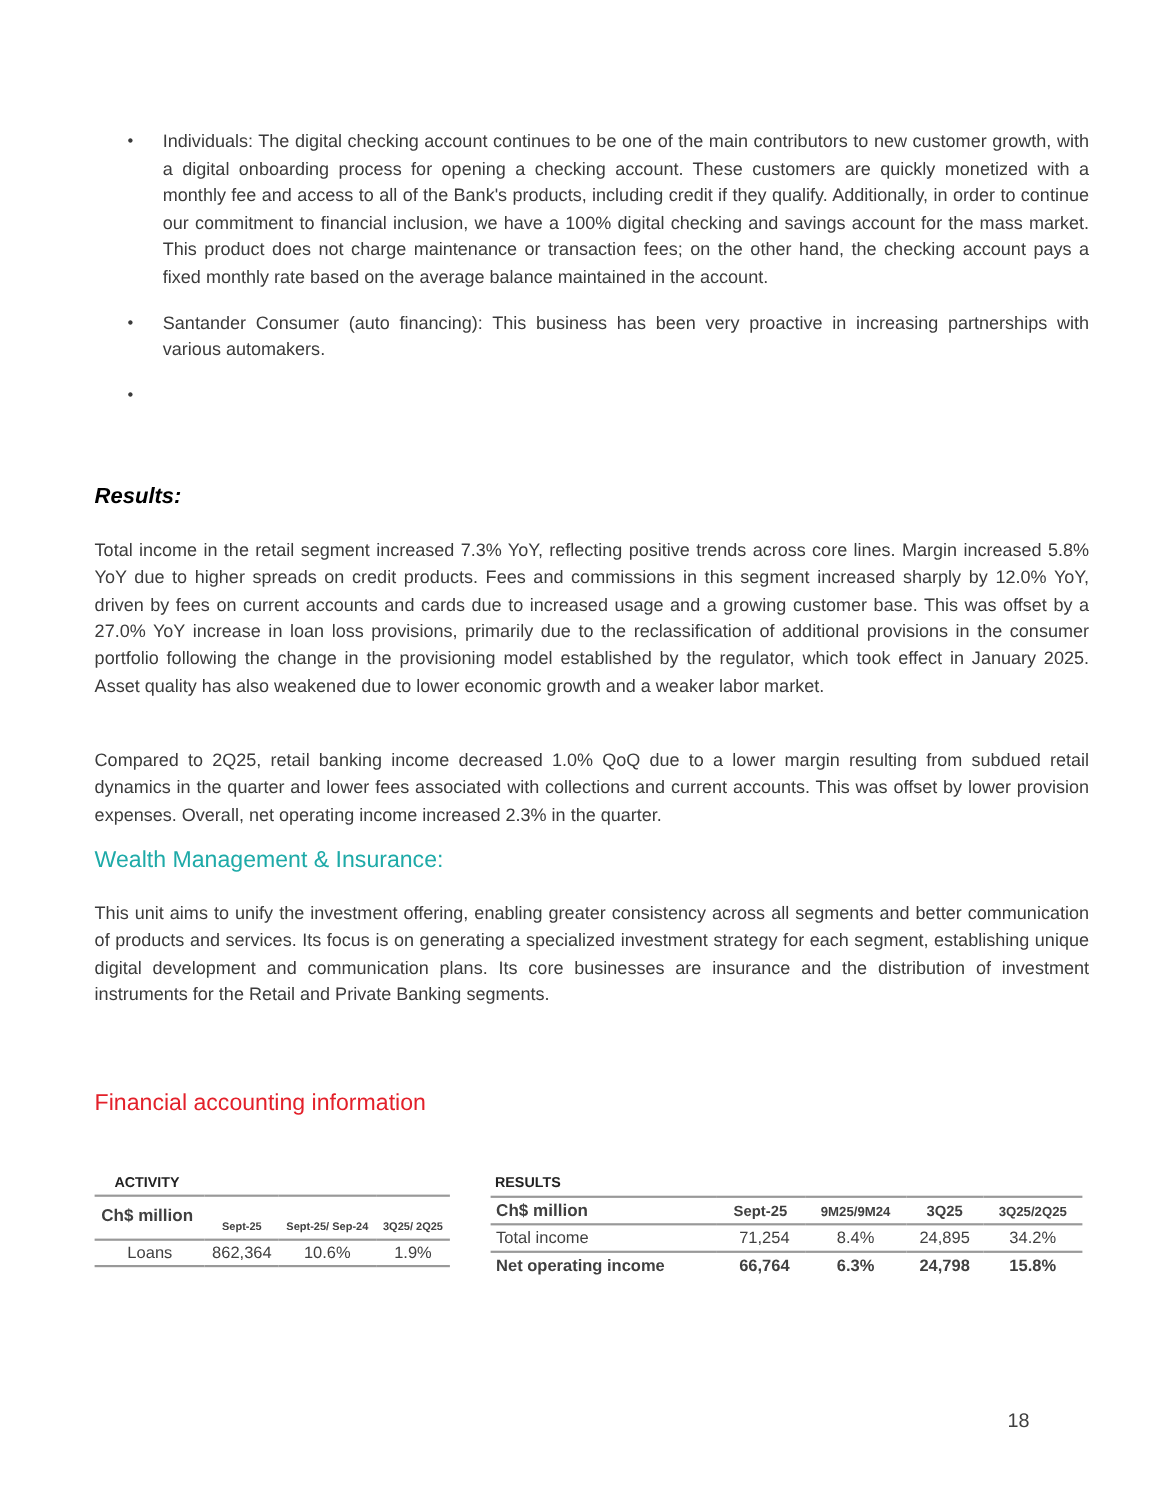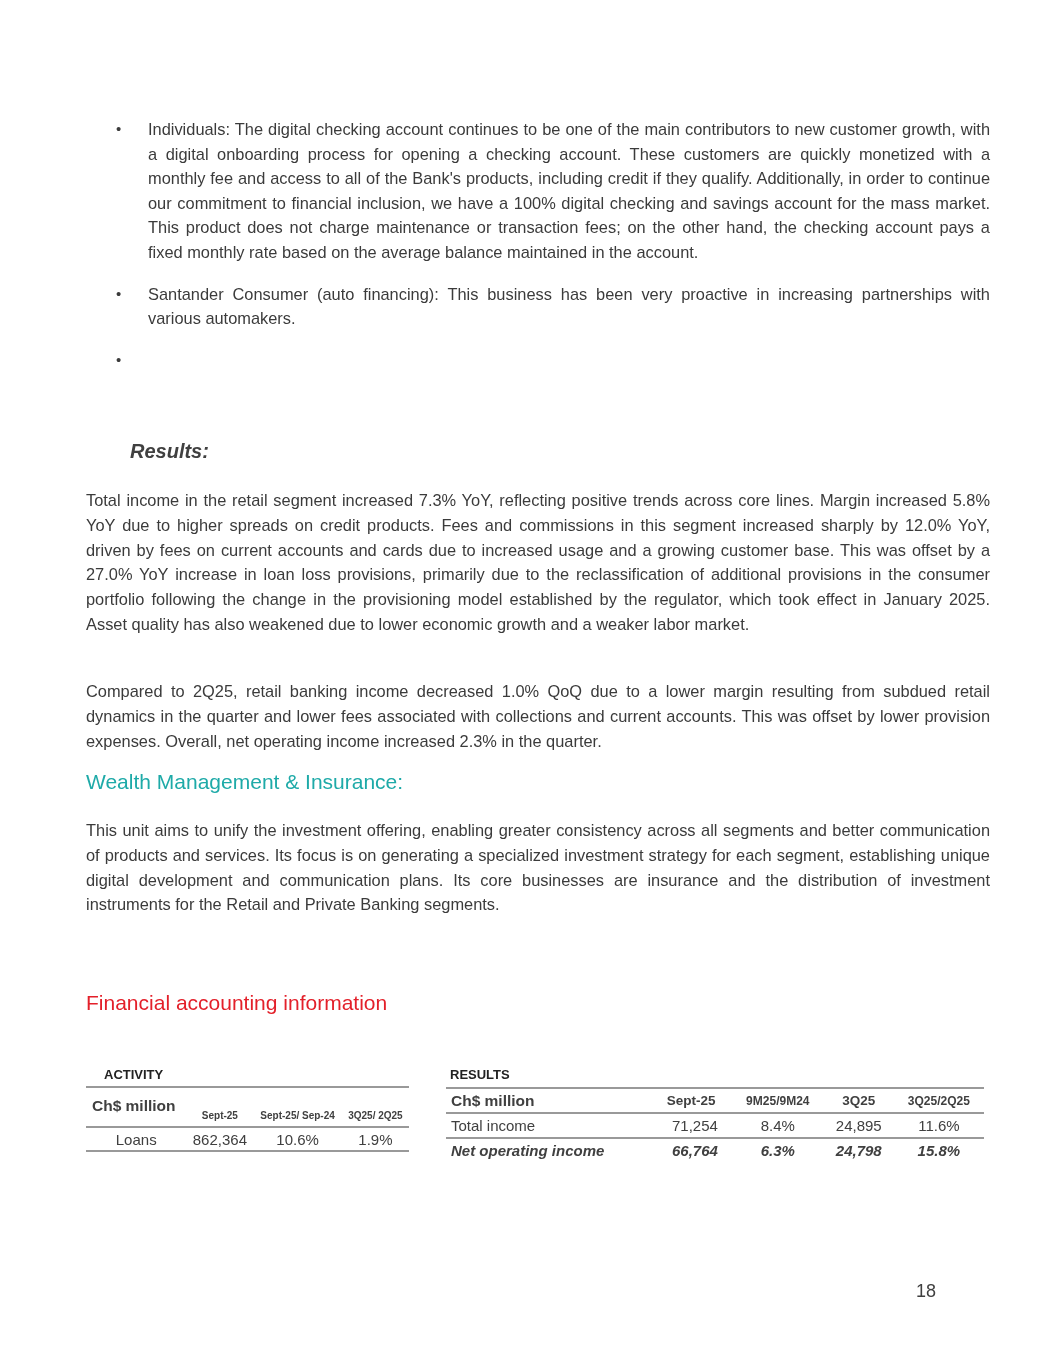--- a/index.html
+++ b/index.html
@@ -4,40 +4,40 @@
 <style>
   html, body { margin: 0; padding: 0; background: #ffffff; }
   body { width: 1055px; height: 1365px; position: relative; overflow: hidden;
          font-family: "Liberation Sans", sans-serif; color: #3b3b3b; }
   .page { position: absolute; left: 86px; top: 0; width: 904px; }
   .bullets { position: absolute; top: 117px; left: 0; width: 904px; }
   .bullet { position: relative; padding-left: 62px; font-size: 16.4px; line-height: 24.6px;
             text-align: justify; margin-bottom: 17px; }
   .bullet .dot { position: absolute; left: 30px; top: 0; font-size: 15px; }
   .para { font-size: 16.4px; line-height: 24.8px; text-align: justify; margin: 0; position: absolute; left: 0; width: 904px; }
-  .results-h { position: absolute; top: 440px; left: 0; font-size: 20px; font-weight: bold; font-style: italic; color: #404040; margin-left: 44px; }
+  .results-h { position: absolute; top: 440px; left: 0; font-size: 20px; font-weight: bold; font-style: italic; color: #000000; }
   .wm-h { position: absolute; top: 770px; left: 0; font-size: 21px; color: #1eaaa8; }
   .fin-h { position: absolute; top: 991px; left: 0; font-size: 21px; color: #e3202a; text-align: right; }
   .tbl-label { position: absolute; font-size: 13px; font-weight: bold; color: #222; }
   table { border-collapse: collapse; position: absolute; font-family: "Liberation Sans", sans-serif; color: #404040; }
   .act { top: 1086px; left: 0; width: 323px; font-size: 15px; }
   .act th, .act td { border-top: 2px solid #999; padding: 0 4px; text-align: center; }
   .act thead tr { height: 40px; }
   .act tbody tr { height: 24px; }
   .act tbody tr:last-child td { border-bottom: 2px solid #999; }
   .act th { font-size: 10px; font-weight: bold; vertical-align: bottom; line-height: 15px; padding-bottom: 3px; }
   .act th.first { text-align: left; font-size: 15.5px; vertical-align: middle; padding-left: 6px; }
   .res { top: 1087px; left: 360px; width: 538px; font-size: 15px; }
   .res th, .res td { border-top: 2px solid #999; padding: 0 5px; height: 23px; text-align: center; }
   .res th { font-weight: bold; font-size: 13.5px; }
   .res th.first { text-align: left; font-size: 15.5px; }
   .res th.small { font-size: 12px; }
   .res td.first { text-align: left; margin-top: 44px; }
   .res td.num { text-align: right; padding-right: 14px; }
-  .res tr.bold td { font-weight: bold; font-style: italic; }
+  .res tr.bold td { font-weight: bold; }
   .pagenum { position: absolute; left: 916px; top: 1281px; font-size: 18px; color: #404040; }
 </style>
 </head>
 <body>
 
 <div class="page">
 
   <div class="bullets">
     <div class="bullet">
       <span class="dot">•</span>
@@ -91,21 +91,21 @@
         <th>3Q25</th>
         <th class="small">3Q25/2Q25</th>
       </tr>
     </thead>
     <tbody>
       <tr>
         <td class="first">Total income</td>
         <td class="num">71,254</td>
         <td>8.4%</td>
         <td>24,895</td>
-        <td>11.6%</td>
+        <td>34.2%</td>
       </tr>
       <tr class="bold">
         <td class="first">Net operating income</td>
         <td class="num">66,764</td>
         <td>6.3%</td>
         <td>24,798</td>
         <td>15.8%</td>
       </tr>
     </tbody>
   </table>

